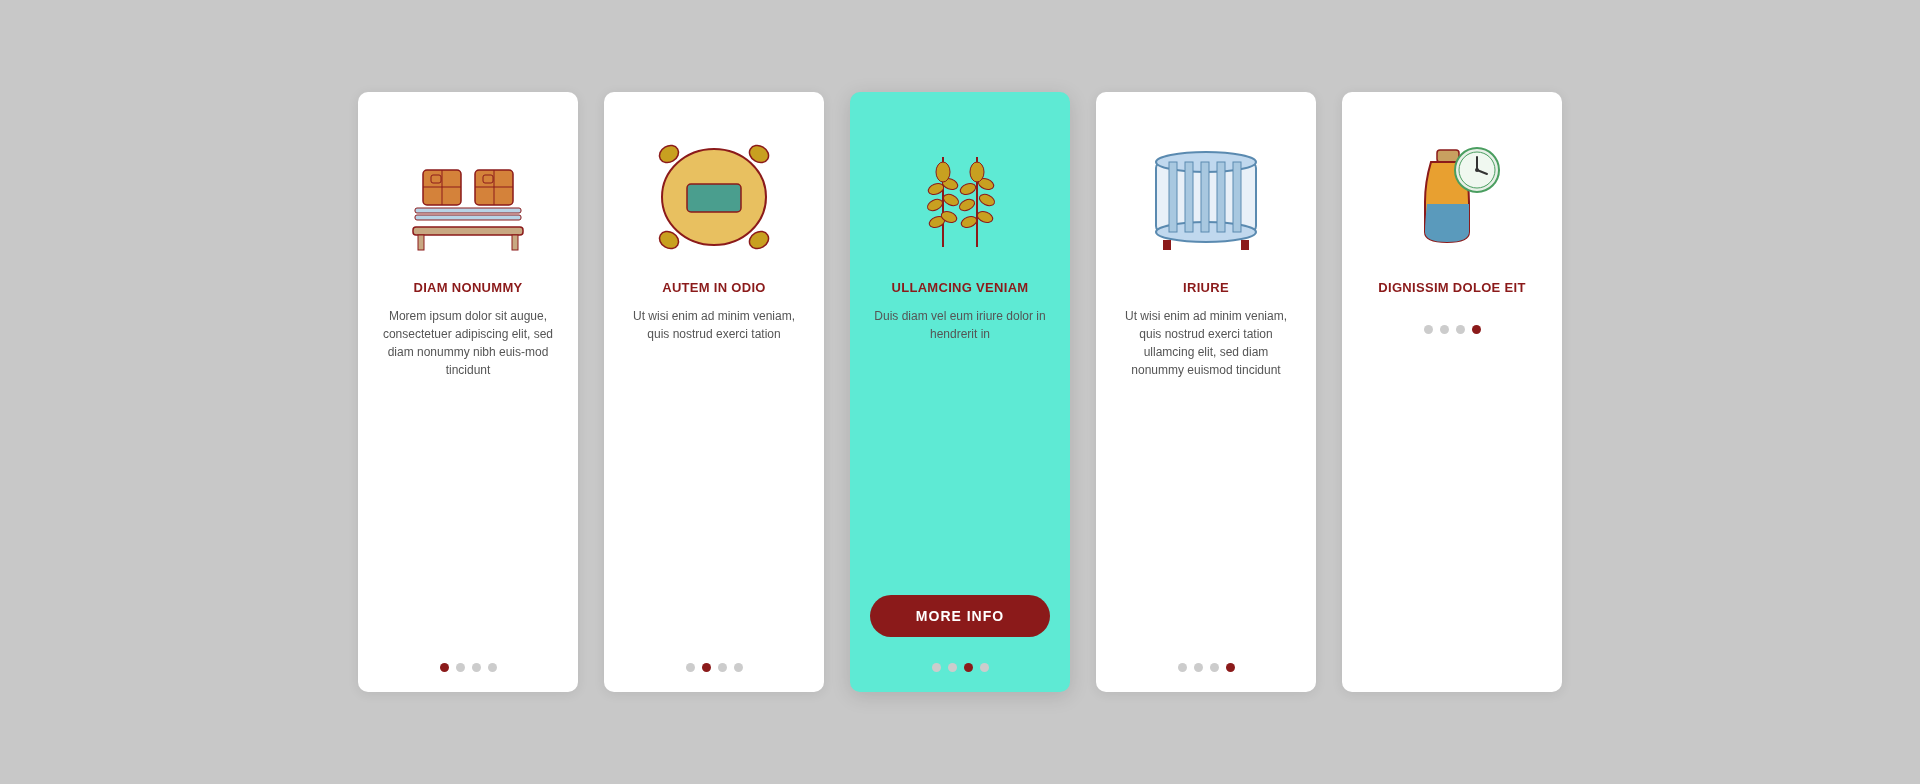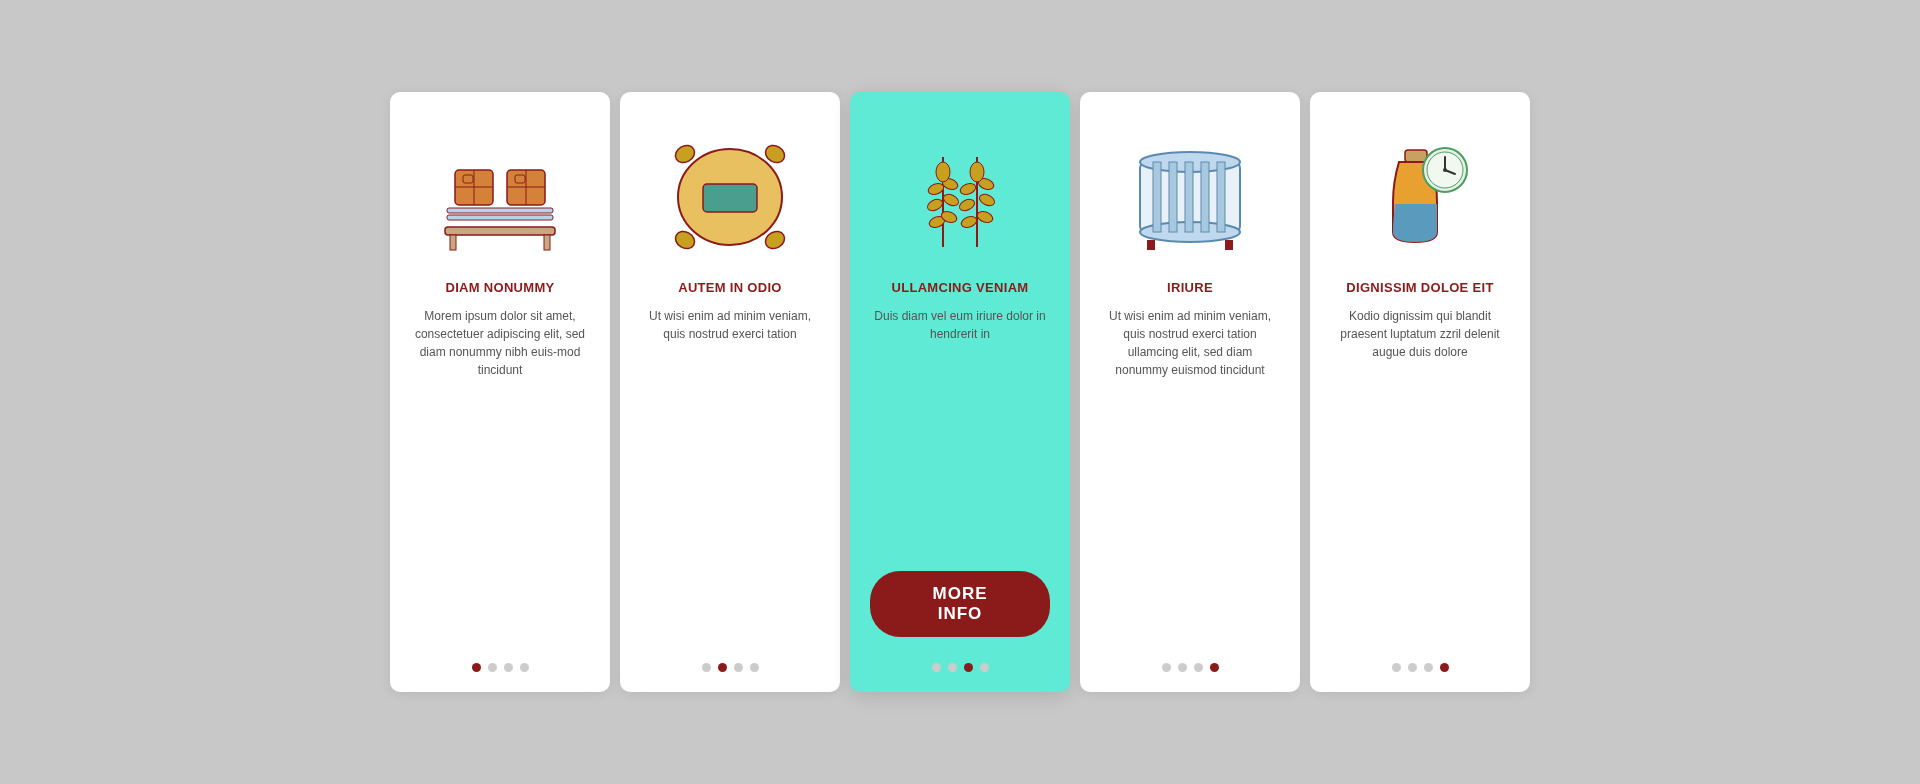--- a/index.html
+++ b/index.html
@@ -6,21 +6,21 @@
     body {
       background: #c8c8c8;
       display: flex;
       justify-content: center;
       align-items: center;
       min-height: 100vh;
       font-family: Arial, sans-serif;
     }
     .container {
       display: flex;
-      gap: 10px;
+      gap: 26px;
       padding: 40px 30px;
       align-items: flex-end;
     }
     .card {
       background: #ffffff;
       border-radius: 10px;
       width: 220px;
       min-height: 600px;
       display: flex;
       flex-direction: column;
@@ -70,21 +70,21 @@
     }
     .dot.active {
       background: #8b1a1a;
     }
     .more-info-btn {
       background: #8b1a1a;
       color: #fff;
       border: none;
       border-radius: 30px;
       padding: 13px 40px;
-      font-size: 17px;
+      font-size: 14px;
       font-weight: 700;
       letter-spacing: 1px;
       cursor: pointer;
       margin: 14px 0 8px 0;
       width: 100%;
     }
 
     
     svg { overflow: visible; }
   </style>
@@ -110,21 +110,21 @@
         <line x1="20" y1="55" x2="58" y2="55" stroke="#8b1a1a" stroke-width="1"></line>
         <rect x="28" y="43" width="10" height="8" rx="2" fill="none" stroke="#8b1a1a" stroke-width="1"></rect>
 
         <rect x="72" y="38" width="38" height="35" rx="4" fill="#d4823a" stroke="#8b1a1a" stroke-width="1.5"></rect>
         <line x1="91" y1="38" x2="91" y2="73" stroke="#8b1a1a" stroke-width="1"></line>
         <line x1="72" y1="55" x2="110" y2="55" stroke="#8b1a1a" stroke-width="1"></line>
         <rect x="80" y="43" width="10" height="8" rx="2" fill="none" stroke="#8b1a1a" stroke-width="1"></rect>
       </svg>
     </div>
     <div class="card-title">DIAM NONUMMY</div>
-    <div class="card-text">Morem ipsum dolor sit amet, consectetuer adipiscing elit, sed diam nonummy nibh euis-mod tincidunt</div>
+    <div class="card-text">Morem ipsum dolor sit augue, consectetuer adipiscing elit, sed diam nonummy nibh euis-mod tincidunt</div>
     <div class="dots">
       <div class="dot active"></div>
       <div class="dot"></div>
       <div class="dot"></div>
       <div class="dot"></div>
     </div>
   </div>
 
   <div class="card">
     <div class="icon-area">
@@ -227,21 +227,20 @@
 
         <circle cx="90" cy="38" r="22" fill="#e8f0e8" stroke="#4a9e60" stroke-width="2"></circle>
         <circle cx="90" cy="38" r="18" fill="#f0f8f0" stroke="#4a9e60" stroke-width="1"></circle>
 
         <line x1="90" y1="38" x2="90" y2="25" stroke="#333" stroke-width="2" stroke-linecap="round"></line>
         <line x1="90" y1="38" x2="100" y2="42" stroke="#333" stroke-width="2" stroke-linecap="round"></line>
         <circle cx="90" cy="38" r="2" fill="#333"></circle>
       </svg>
     </div>
     <div class="card-title">DIGNISSIM DOLOE EIT</div>
-    <div class="card-text">Kodio dignissim qui blandit praesent luptatum zzril delenit augue duis dolore</div>
     <div class="dots">
       <div class="dot"></div>
       <div class="dot"></div>
       <div class="dot"></div>
       <div class="dot active"></div>
     </div>
   </div>
 
 </div>
 

